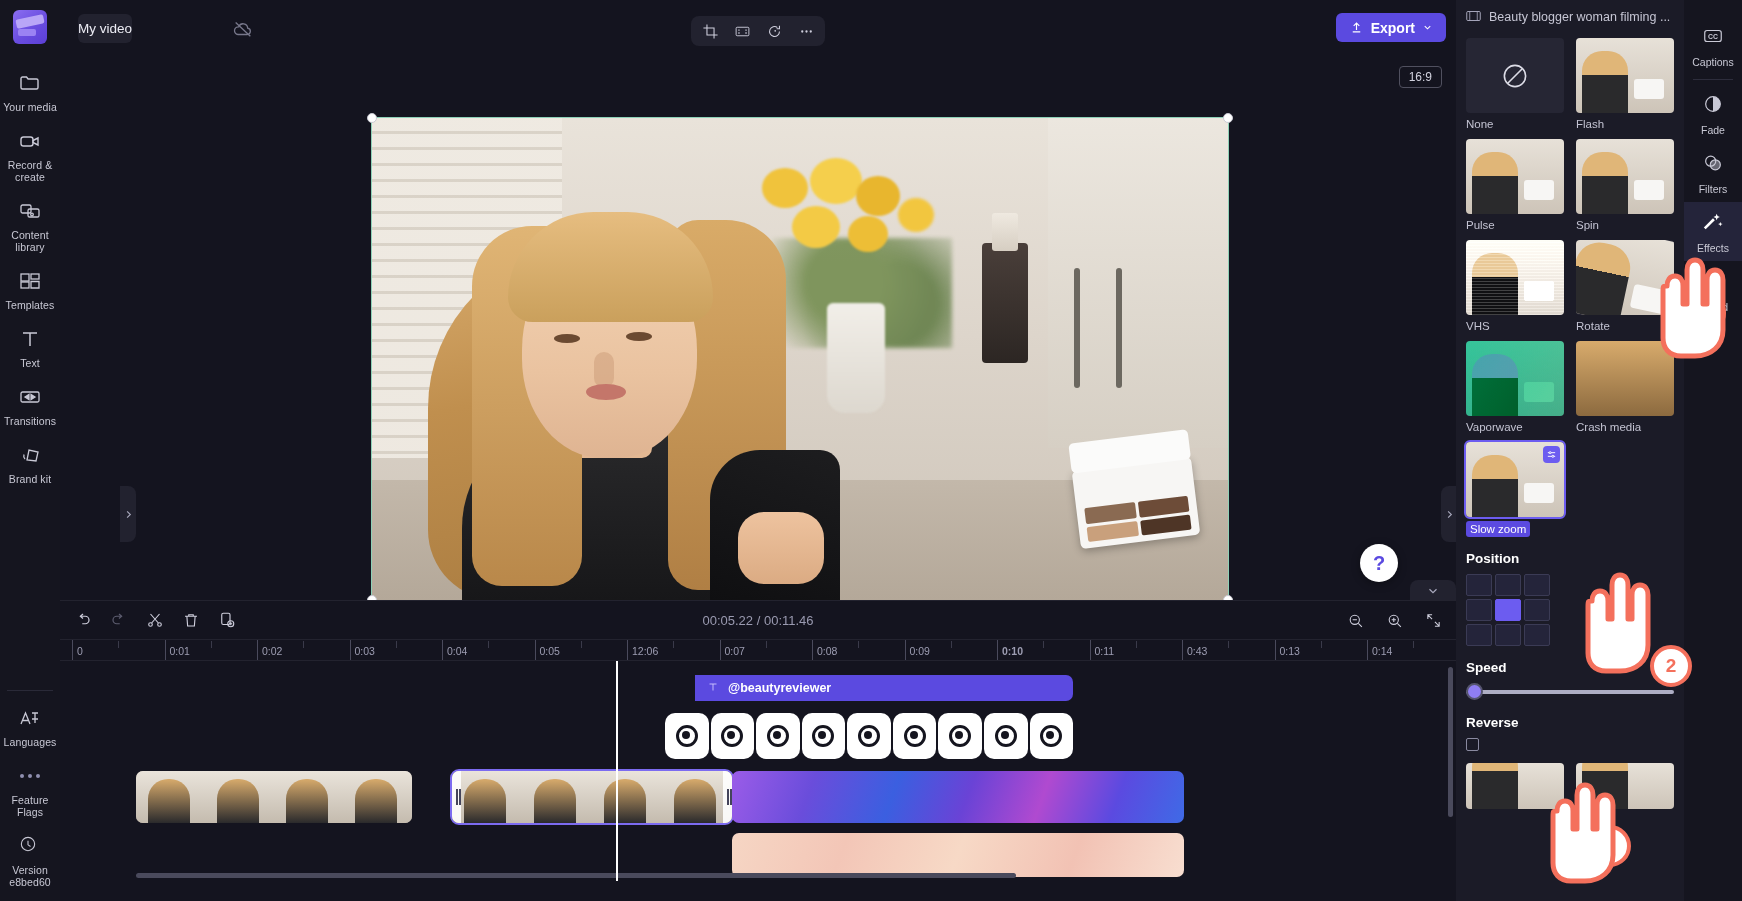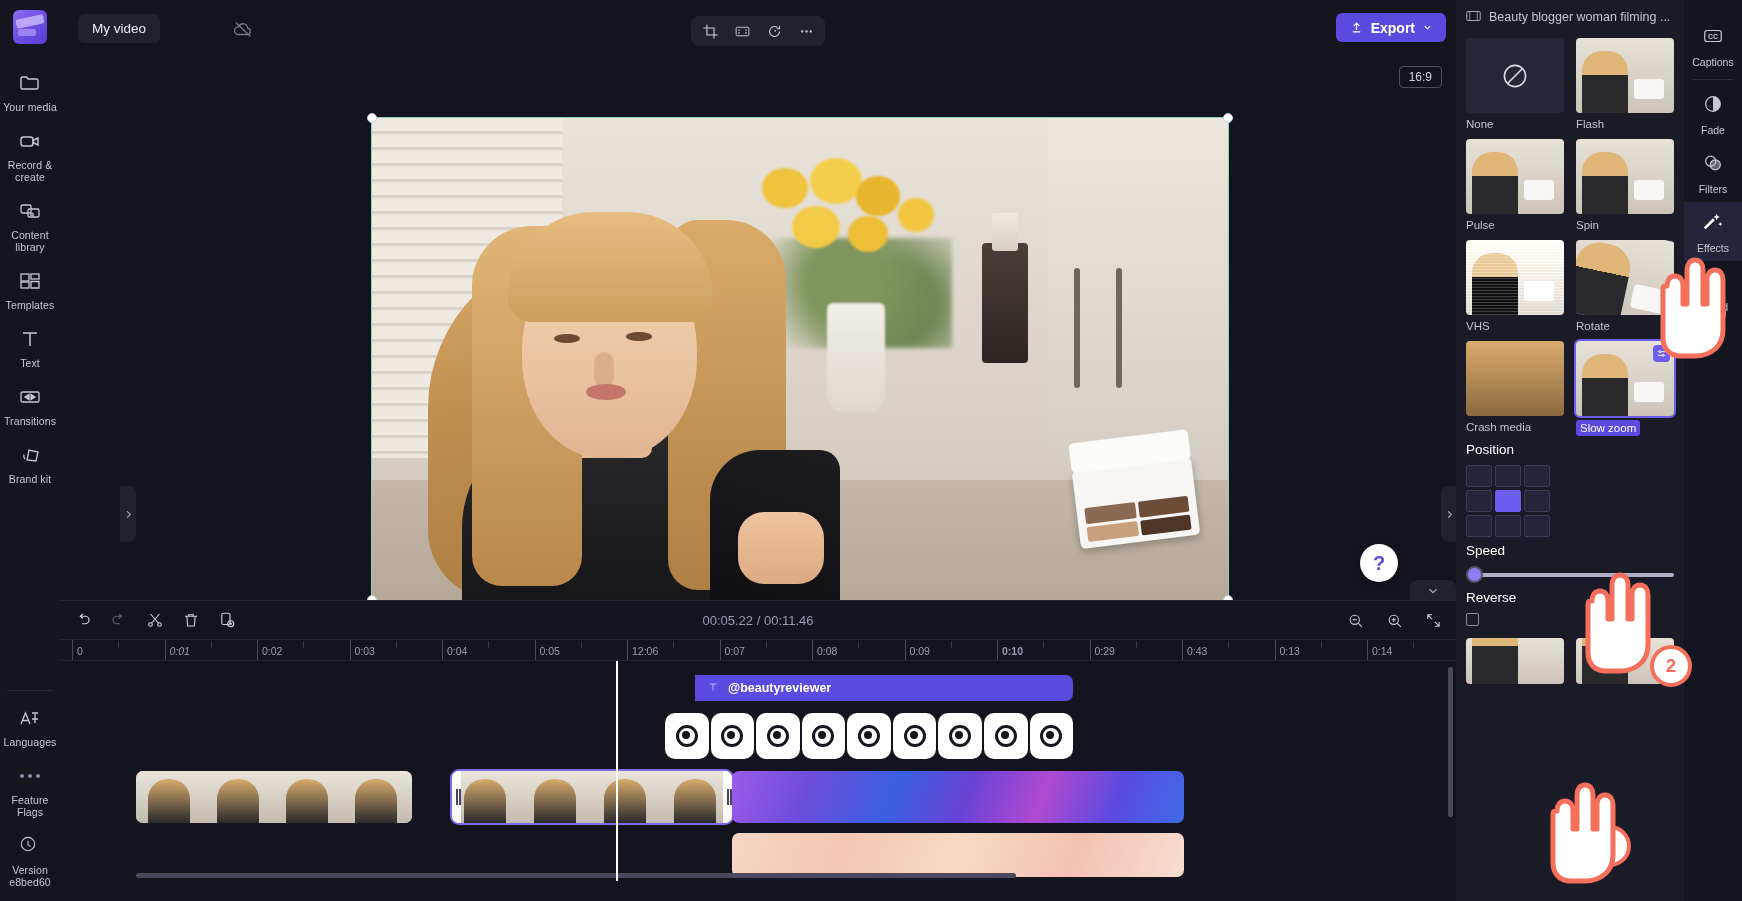--- a/index.html
+++ b/index.html
@@ -50,21 +50,21 @@
   .rail-bottom { padding-bottom: 6px; width: 60px; }
   .dots3 { display:flex; gap:4px; justify-content:center; height:24px; align-items:center; }
   .dots3 i { width:4px; height:4px; border-radius:50%; background:#8f8fb0; display:block;}
 
   
   .center { flex: 1 1 auto; position: relative; display: flex; flex-direction: column; min-width: 0; background:#14141f;}
   .topbar { height: 56px; flex: 0 0 56px; position: relative; }
   .proj-name {
     position: absolute; left: 18px; top: 14px;
     background: #22222f; border-radius: 6px;
-    padding: 7px 14px; font-size: 13.5px; color: #ececf4; cursor:pointer;
+    padding: 7px 0; font-size: 13.5px; color: #ececf4; cursor:pointer;
   }
   .cloud-ico { position: absolute; left: 172px; top: 18px; width: 22px; height:22px; opacity:.75; }
   .mini-tools {
     position: absolute; left: 50%; transform: translateX(-50%); top: 16px;
     background: #22222f; border-radius: 8px; height: 30px;
     display: flex; align-items: center; gap: 2px; padding: 0 4px;
   }
   .mini-tools button {
     width: 30px; height: 26px; background: transparent; border: none; cursor: pointer;
     display: flex; align-items: center; justify-content: center; color:#cfcfdd; border-radius:5px;
@@ -248,21 +248,21 @@
   .fx-lbl { font-size:11.5px; color:#c3c3d2; margin-top:4px; line-height:14px; }
   .fx-cell.selected .fx-thumb { outline:2px solid #6c5cf0; }
   .fx-cell.selected .fx-lbl { background:#5b4ae0; color:#fff; border-radius:3px; padding:1px 4px; display:inline-block;}
   .fx-gear { position:absolute; right:4px; top:4px; width:17px;height:17px;border-radius:4px;background:#6c5cf0;
     display:flex;align-items:center;justify-content:center;}
   .mini-scene { position:absolute; inset:0; }
   .ms-bg { position:absolute; inset:0; background:linear-gradient(180deg,#e7e1d8,#cdc4b8); }
   .ms-p { position:absolute; left:6px; bottom:0; width:46px; height:62px;
     background:linear-gradient(180deg,#e0b678 0 38%,#2a2a2c 38%); border-radius:20px 20px 0 0;}
   .ms-pal { position:absolute; right:10px; bottom:14px; width:30px;height:20px;background:#f7f6f4;border-radius:3px;}
-  .sec-title { font-size:13.5px; font-weight:400; color:#fff; margin:6px 0 8px; }
+  .sec-title { font-size:13.5px; font-weight:700; color:#fff; margin:14px 0 8px; }
   .pos-grid { display:grid; grid-template-columns:repeat(3,26px); grid-template-rows:repeat(3,22px); gap:3px;}
   .pos-grid div { background:#24243a; border:1px solid #3b3b55; border-radius:2px; cursor:pointer;}
   .pos-grid div.on { background:#6c5cf0; border-color:#6c5cf0; }
   .slider { position:relative; height:18px; margin-top:6px; }
   .slider .rail2 { position:absolute; left:0; right:0; top:7px; height:4px; background:#aeaec4; border-radius:2px;}
   .slider .knob2 { position:absolute; left:0; top:0; width:17px;height:17px;border-radius:50%;background:#8f7ef3;border:2px solid #55556e;}
   .chk { width:13px;height:13px;border:1.5px solid #8a8aa0;border-radius:2px; background:transparent; cursor:pointer;}
   .rp-bottom-thumbs { display:grid; grid-template-columns:1fr 1fr; gap:8px 12px; margin-top:12px;}
 
   
@@ -631,41 +631,41 @@
             <svg width="17" height="17" viewBox="0 0 24 24" fill="none" stroke="#cfcfdd" stroke-width="1.5">
               <path d="M4 4l6 6M10 4H4v6M20 20l-6-6M14 20h6v-6"></path>
             </svg>
           </button>
         </div>
       </div>
 
       <div class="ruler" id="ruler">
           <div class="tick" style="left: 12px;">0</div>
           <div class="tick minor" style="left: 58.25px;"></div>
-          <div class="tick" style="left: 104.5px; font-style: italic;">0:01</div>
+          <div class="tick" style="left: 104.5px;">0:01</div>
           <div class="tick minor" style="left: 150.75px;"></div>
           <div class="tick" style="left: 197px;">0:02</div>
           <div class="tick minor" style="left: 243.25px;"></div>
           <div class="tick" style="left: 289.5px;">0:03</div>
           <div class="tick minor" style="left: 335.75px;"></div>
           <div class="tick" style="left: 382px;">0:04</div>
           <div class="tick minor" style="left: 428.25px;"></div>
           <div class="tick" style="left: 474.5px;">0:05</div>
           <div class="tick minor" style="left: 520.75px;"></div>
           <div class="tick" style="left: 567px;">12:06</div>
           <div class="tick minor" style="left: 613.25px;"></div>
           <div class="tick" style="left: 659.5px;">0:07</div>
           <div class="tick minor" style="left: 705.75px;"></div>
           <div class="tick" style="left: 752px;">0:08</div>
           <div class="tick minor" style="left: 798.25px;"></div>
           <div class="tick" style="left: 844.5px;">0:09</div>
           <div class="tick minor" style="left: 890.75px;"></div>
           <div class="tick" style="left: 937px; font-weight: bold;">0:10</div>
           <div class="tick minor" style="left: 983.25px;"></div>
-          <div class="tick" style="left: 1029.5px;">0:29</div>
+          <div class="tick" style="left: 1029.5px;">0:11</div>
           <div class="tick minor" style="left: 1075.75px;"></div>
           <div class="tick" style="left: 1122px;">0:43</div>
           <div class="tick minor" style="left: 1168.25px;"></div>
           <div class="tick" style="left: 1214.5px;">0:13</div>
           <div class="tick minor" style="left: 1260.75px;"></div>
           <div class="tick" style="left: 1307px;">0:14</div>
           <div class="tick minor" style="left: 1353.25px;"></div>
         </div>
 
       <div class="tracks">
@@ -856,20 +856,31 @@
           <div class="fx-thumb">
             <span class="mini-scene" style="transform:rotate(12deg) scale(1.2);">
               <i class="ms-bg"></i>
                 <i class="ms-p"></i>
                 <i class="ms-pal"></i>
             </span>
           </div>
           <div class="fx-lbl">Rotate</div>
         </div>
 
+        <div class="fx-cell">
+          <div class="fx-thumb">
+            <span class="mini-scene" style="filter:hue-rotate(250deg) saturate(1.6);">
+              <i class="ms-bg"></i>
+                <i class="ms-p"></i>
+                <i class="ms-pal"></i>
+              <i style="position:absolute;inset:0;background:linear-gradient(120deg,rgba(140,90,240,.55),rgba(90,60,220,.4));"></i>
+            </span>
+          </div>
+          <div class="fx-lbl">Vaporwave</div>
+        </div>
 
 
         <div class="fx-cell">
           <div class="fx-thumb">
             <span class="mini-scene" style="background:linear-gradient(180deg,#d8ab6c,#8c6a3f);"></span>
           </div>
           <div class="fx-lbl">Crash media</div>
         </div>
 
         <div class="fx-cell selected">

